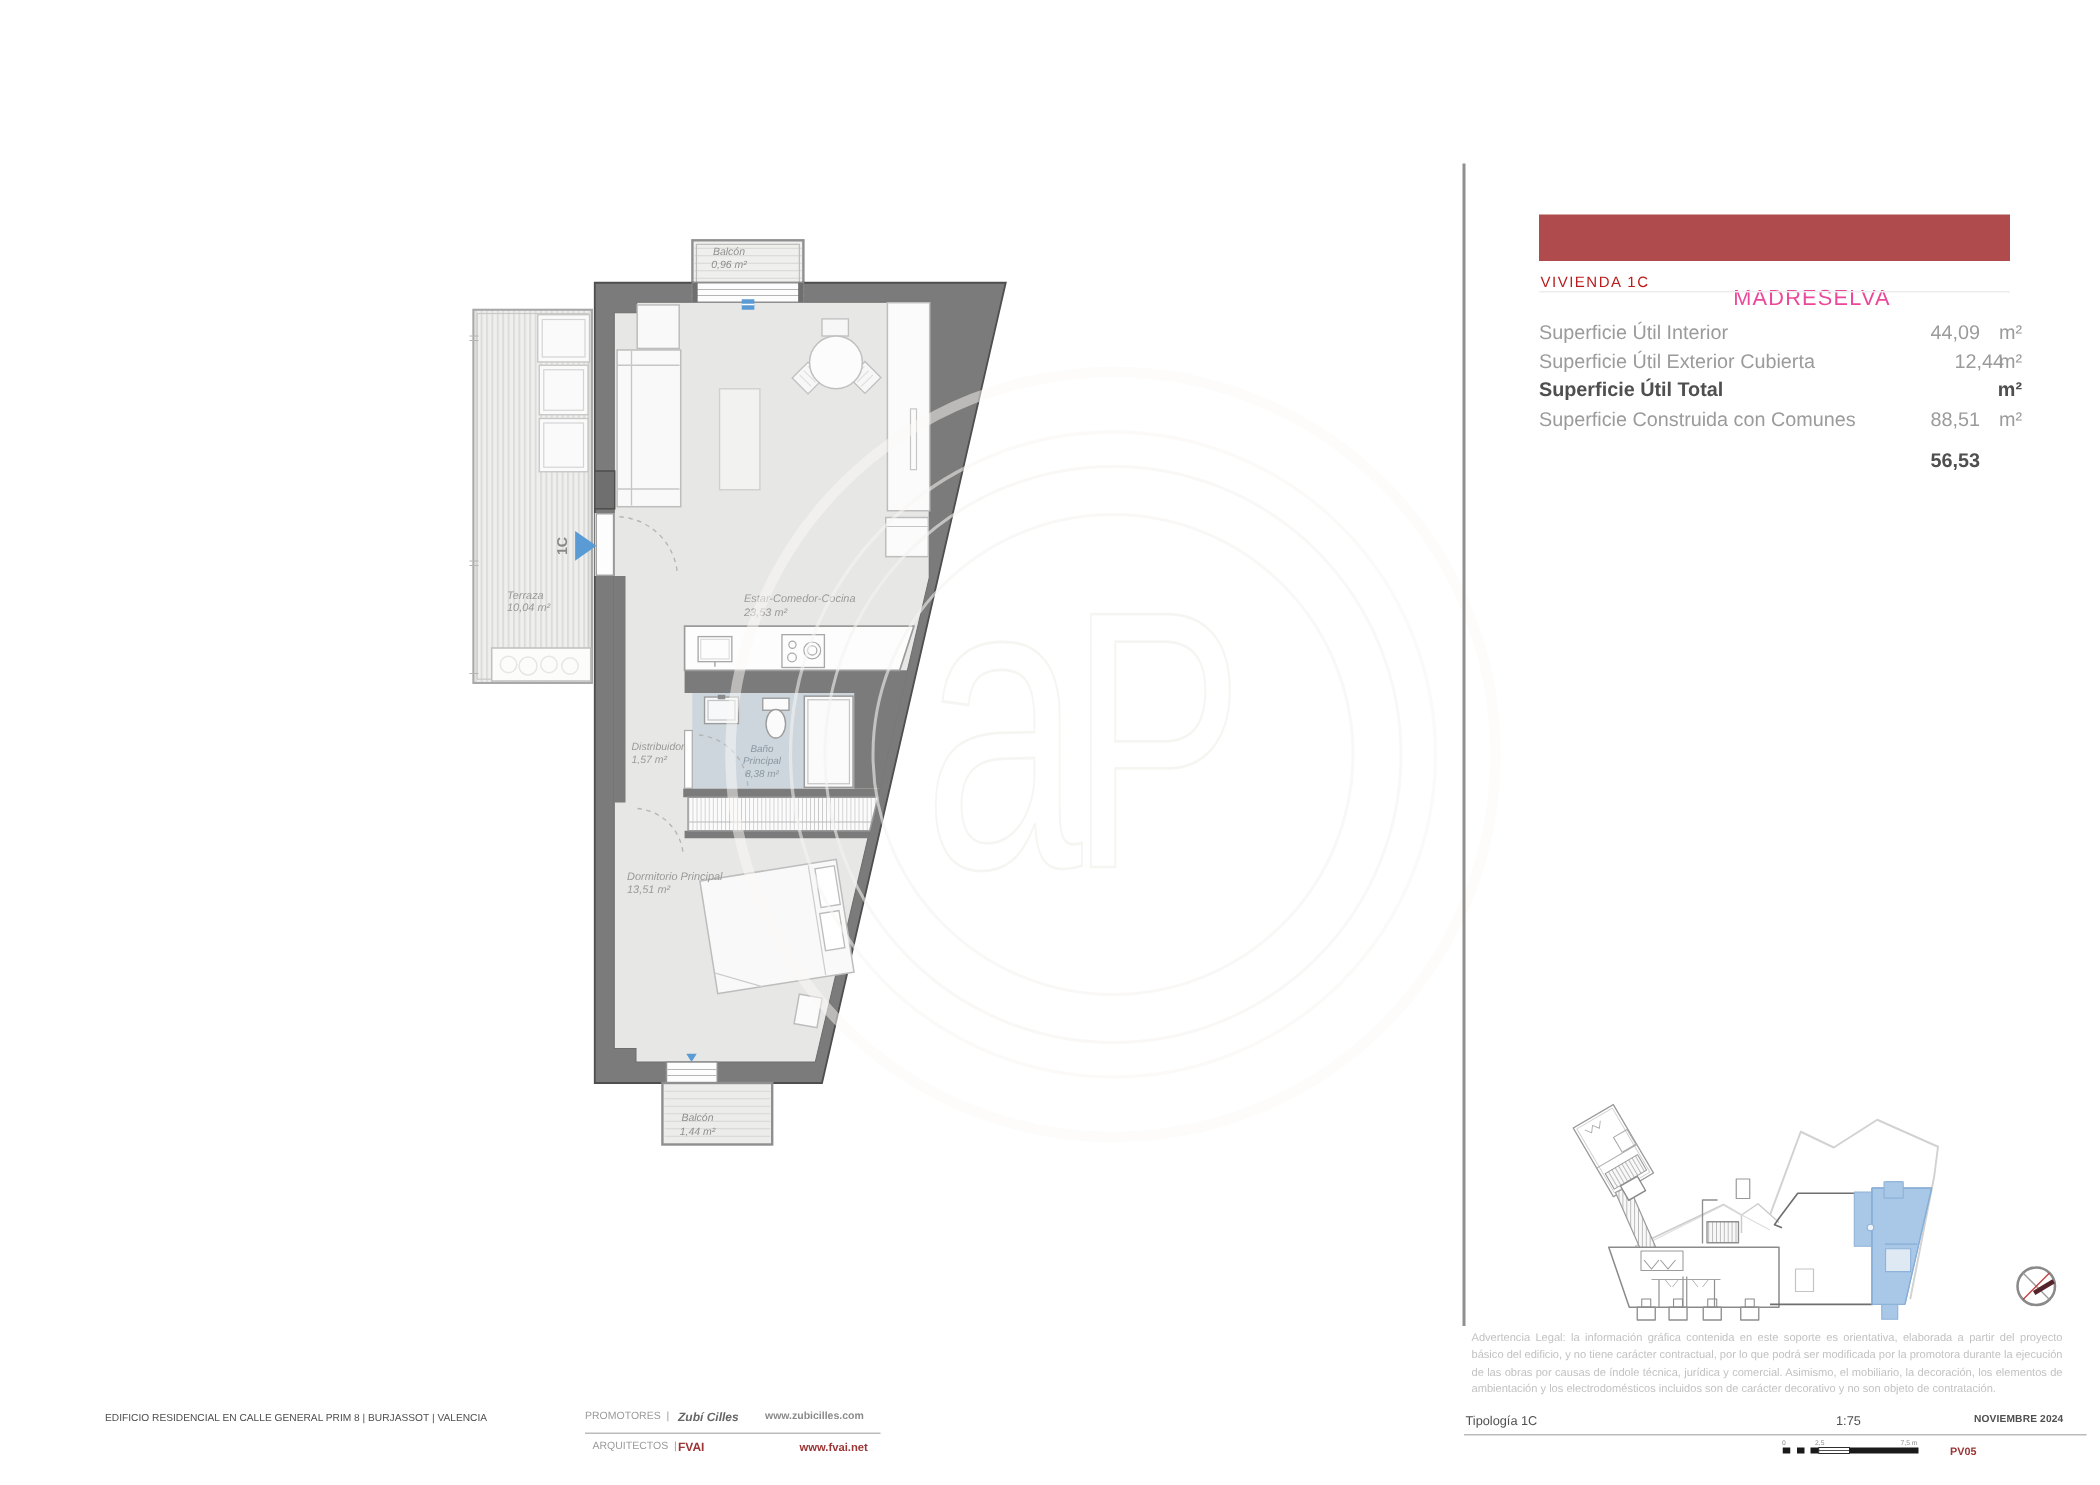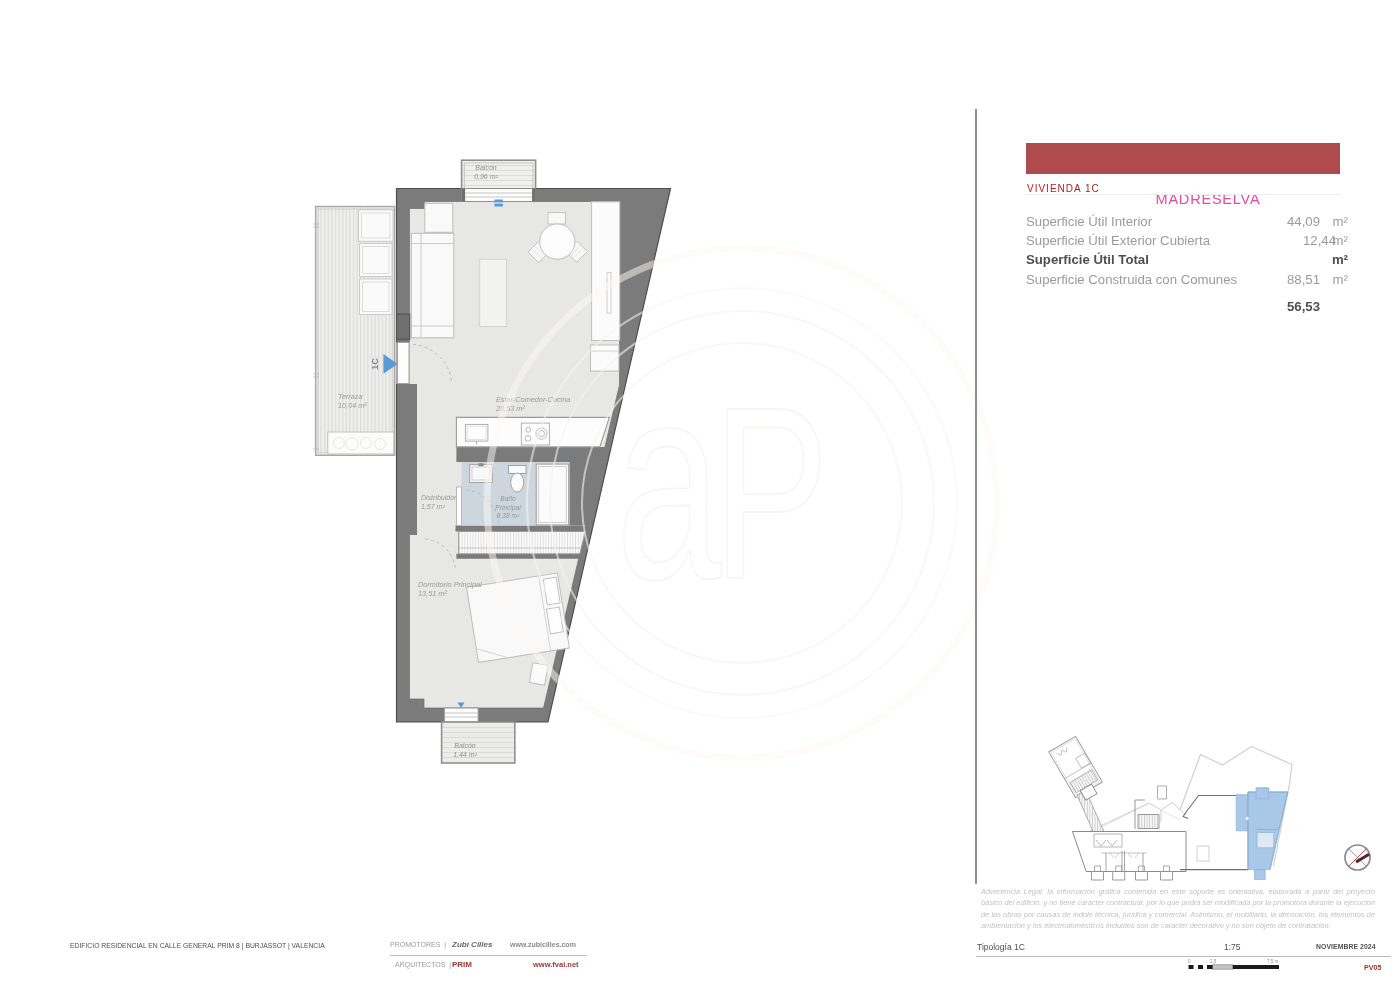--- a/index.html
+++ b/index.html
@@ -335,34 +335,34 @@
 
 <div class="abs" style="left:1026px;top:193.5px;width:314px;height:1px;background:#ededed;"></div>
 
 <div class="abs" style="left:1026px;top:212px;width:322px;font-size:13.2px;color:#9b9b9b;line-height:19.2px;">
   <div style="position:relative;">Superficie Útil Interior<span style="position:absolute;right:28px;margin-left:36px;">44,09</span><span style="position:absolute;right:0px;">m²</span></div>
   <div style="position:relative;">Superficie Útil Exterior Cubierta<span style="position:absolute;right:12px;margin-left:14px;">12,44</span><span style="position:absolute;right:0px;">m²</span></div>
   <div style="position:relative;color:#4f4f4f;font-weight:bold;">Superficie Útil Total<span style="position:absolute;right:28px;margin-top:47px;">56,53</span><span style="position:absolute;right:0px;">m²</span></div>
   <div style="position:relative;">Superficie Construida con Comunes<span style="position:absolute;right:28px;">88,51</span><span style="position:absolute;right:0px;">m²</span></div>
 </div>
 
-<div class="abs" style="left:981px;top:886px;width:394px;font-size:7.4px;color:#c2c2c2;line-height:11.4px;letter-spacing:0px;text-align:justify;font-style:italic;">
+<div class="abs" style="left:981px;top:886px;width:394px;font-size:7.4px;color:#c2c2c2;line-height:11.4px;letter-spacing:0px;text-align:justify;">
 Advertencia Legal: la información gráfica contenida en este soporte es orientativa, elaborada a partir del proyecto básico del edificio, y no tiene carácter contractual, por lo que podrá ser modificada por la promotora durante la ejecución de las obras por causas de índole técnica, jurídica y comercial. Asimismo, el mobiliario, la decoración, los elementos de ambientación y los electrodomésticos incluidos son de carácter decorativo y no son objeto de contratación.
 </div>
 
 <div class="abs" style="left:70px;top:941.5px;font-size:6.8px;letter-spacing:0px;color:#4f4f4f;">EDIFICIO RESIDENCIAL EN CALLE GENERAL PRIM 8 | BURJASSOT | VALENCIA</div>
 
 <div class="abs" style="left:390px;top:941px;font-size:7px;color:#9b9b9b;">PROMOTORES&nbsp;&nbsp;|</div>
 <div class="abs" style="left:452px;top:940px;font-size:8px;color:#666;font-style:italic;font-weight:bold;">Zubí Cilles</div>
 <div class="abs" style="left:510px;top:941px;font-size:7px;color:#8a8a8a;font-weight:bold;">www.zubicilles.com</div>
 
 <div class="abs" style="left:390px;top:955px;width:197px;height:1px;background:#bbbbbb;"></div>
 
 <div class="abs" style="left:395px;top:960.5px;font-size:7px;color:#9b9b9b;">ARQUITECTOS&nbsp;&nbsp;|</div>
-<div class="abs" style="left:452px;top:959.5px;font-size:8px;color:#9c3636;font-weight:bold;">PRIM</div>
+<div class="abs" style="left:452px;top:959.5px;font-size:8px;color:#9c3636;font-weight:bold;">FVAI</div>
 <div class="abs" style="left:533px;top:960px;font-size:7.5px;color:#9c3636;font-weight:bold;">www.fvai.net</div>
 
 <div class="abs" style="left:977px;top:942px;font-size:8.5px;color:#4f4f4f;">Tipología 1C</div>
 
 <div class="abs" style="left:1224px;top:942px;font-size:8.5px;color:#4f4f4f;">1:75</div>
 
 <div class="abs" style="left:1316px;top:943px;font-size:6.8px;letter-spacing:0.1px;color:#4f4f4f;font-weight:bold;">NOVIEMBRE 2024</div>
 
 <div class="abs" style="left:976px;top:956px;width:415px;height:1px;background:#bbbbbb;"></div>
 
@@ -371,13 +371,13 @@
   <text x="25" y="5" font-size="4.5" fill="#8a8a8a">2,5</text>
   <text x="82" y="5" font-size="4.5" fill="#8a8a8a">7,5 m</text>
   <rect x="3.5" y="7" width="5" height="4" fill="#1a1a1a"></rect>
   <rect x="13" y="7" width="5" height="4" fill="#1a1a1a"></rect>
   <rect x="22" y="7" width="5.5" height="4" fill="#1a1a1a"></rect>
   <rect x="27.5" y="7" width="20.5" height="4" fill="#ffffff" stroke="#1a1a1a" stroke-width="0.6"></rect>
   <line x1="27.5" y1="9" x2="48" y2="9" stroke="#1a1a1a" stroke-width="0.5"></line>
   <rect x="48" y="7" width="46" height="4" fill="#1a1a1a"></rect>
 </svg>
 
-<div class="abs" style="left:1364px;top:963px;font-size:7.2px;color:#9c3636;font-weight:bold;">PV05</div>
+<div class="abs" style="left:1300px;top:963px;font-size:7.2px;color:#9c3636;font-weight:bold;">PV05</div>
 
 </body></html>

